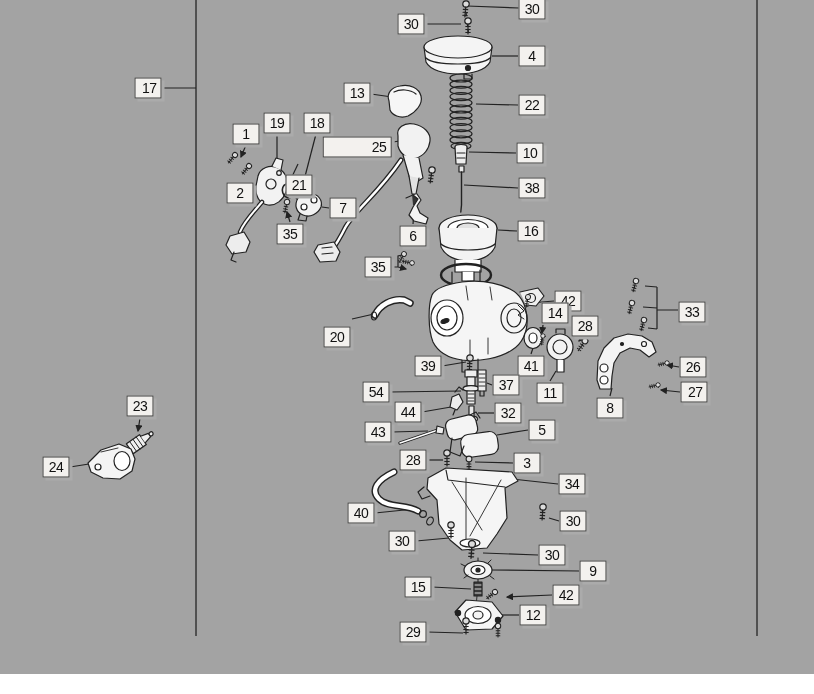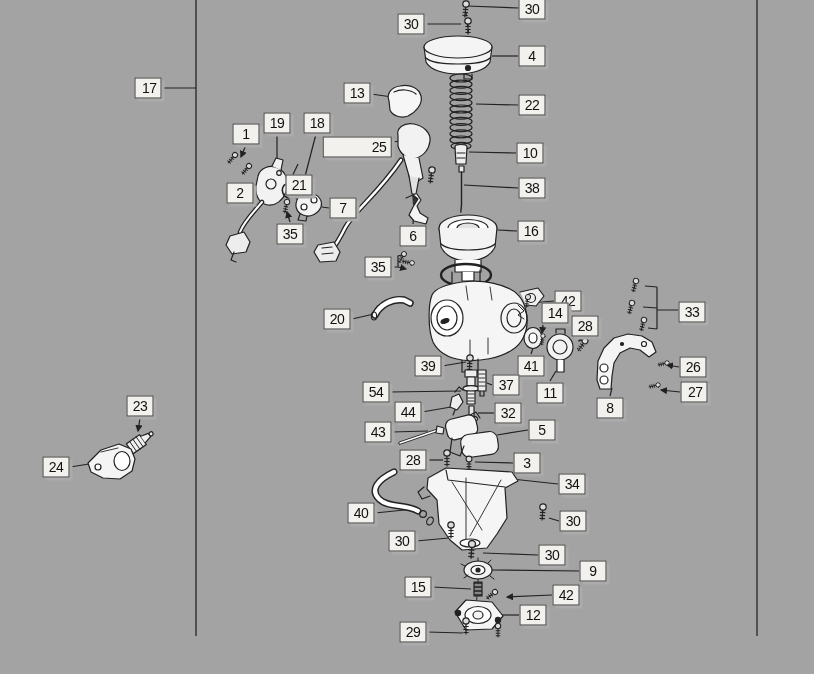--- a/index.html
+++ b/index.html
@@ -403,21 +403,21 @@
       <div class="callout" style="left: 299px; top: 153px; margin-top: 32px;">21</div>
       <div class="callout" style="left: 357px; top: 147px; padding-left: 48px;">25</div>
       <div class="callout" style="left: 240px; top: 193px;">2</div>
       <div class="callout" style="left: 343px; top: 208px;">7</div>
       <div class="callout" style="left: 290px; top: 234px;">35</div>
       <div class="callout" style="left: 413px; top: 236px;">6</div>
       <div class="callout" style="left: 378px; top: 267px;">35</div>
       <div class="callout" style="left: 530px; top: 153px;">10</div>
       <div class="callout" style="left: 532px; top: 188px;">38</div>
       <div class="callout" style="left: 531px; top: 231px;">16</div>
-      <div class="callout" style="left: 337px; top: 319px;">20</div>
+      <div class="callout" style="left: 337px; top: 337px;">20</div>
       <div class="callout" style="left: 568px; top: 301px;">42</div>
       <div class="callout" style="left: 543px; top: 313px; margin-left: 12px;">14</div>
       <div class="callout" style="left: 585px; top: 326px;">28</div>
       <div class="callout" style="left: 692px; top: 312px;">33</div>
       <div class="callout" style="left: 531px; top: 366px;">41</div>
       <div class="callout" style="left: 428px; top: 366px;">39</div>
       <div class="callout" style="left: 376px; top: 392px;">54</div>
       <div class="callout" style="left: 506px; top: 385px;">37</div>
       <div class="callout" style="left: 550px; top: 393px;">11</div>
       <div class="callout" style="left: 693px; top: 367px;">26</div>

